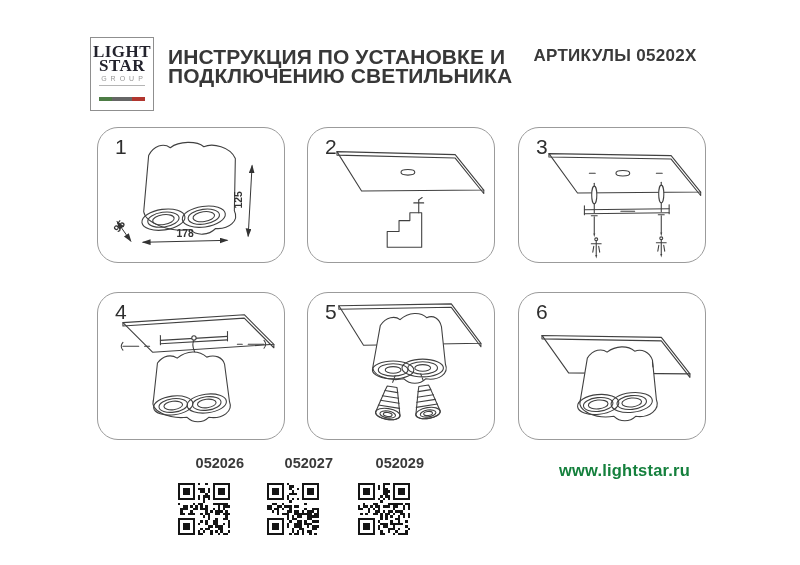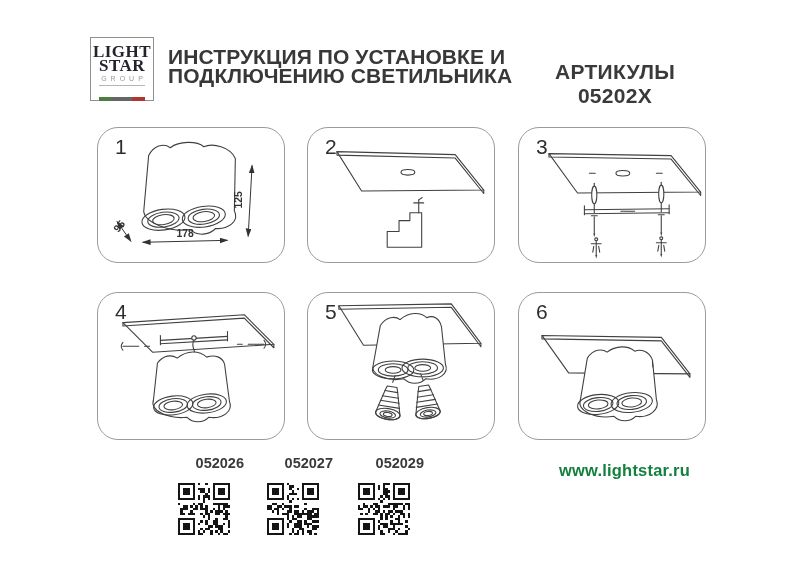--- a/index.html
+++ b/index.html
@@ -3,32 +3,32 @@
 <meta charset="utf-8">
 <style>
   html,body{margin:0;padding:0;}
   body{
     width:800px;height:565px;position:relative;overflow:hidden;
     background:#ffffff;font-family:"Liberation Sans",sans-serif;color:#3a3a3a;
   }
   .abs{position:absolute;}
   
   #logo{
-    left:90px;top:37px;width:64px;height:64px;border:1px solid #8f8f8f;
+    left:90px;top:37px;width:64px;height:74px;border:1px solid #8f8f8f;
     background:#fff;text-align:center;box-sizing:border-box;padding-top:7px;
   }
   .logo-word{font-family:"Liberation Serif",serif;font-weight:bold;font-size:17px;
     line-height:14px;letter-spacing:.5px;color:#23232d;}
   .logo-group{font-size:7px;letter-spacing:4px;color:#979797;margin-top:2px;text-indent:4px;}
   .logo-flag{margin:3px auto 0;width:46px;border-top:1px solid #b5b5b5;padding-top:1px;}
   #title{left:168px;top:47px;font-size:21px;font-weight:bold;line-height:19px;
     color:#383838;letter-spacing:.1px;}
   #series-block{left:520px;top:45px;width:190px;text-align:center;}
   #series{font-size:13px;font-weight:bold;}
-  #articles{font-size:21px;font-weight:bold;margin-top:15px;letter-spacing:.3px;}
+  #articles{font-size:17px;font-weight:bold;margin-top:1px;letter-spacing:.3px;}
   
   .panel{border:1.2px solid #9b9b9b;border-radius:21px;background:#fff;box-sizing:border-box;}
   .p-r1{top:127px;width:188px;height:136px;}
   .p-r2{top:292px;width:188px;height:148px;}
   .c1{left:97px;} .c2{left:307px;} .c3{left:518px;}
   .pnum{position:absolute;left:17px;top:7px;font-size:21px;color:#2e2e2e;}
   svg.illus{display:block;width:100%;height:100%;}
   .ln{stroke:#404040;stroke-width:1.1;fill:none;stroke-linecap:round;stroke-linejoin:round;}
   .lnw{stroke:#404040;stroke-width:1.1;fill:#ffffff;stroke-linecap:round;stroke-linejoin:round;}
   .dim{stroke:#333;stroke-width:1;fill:none;}

